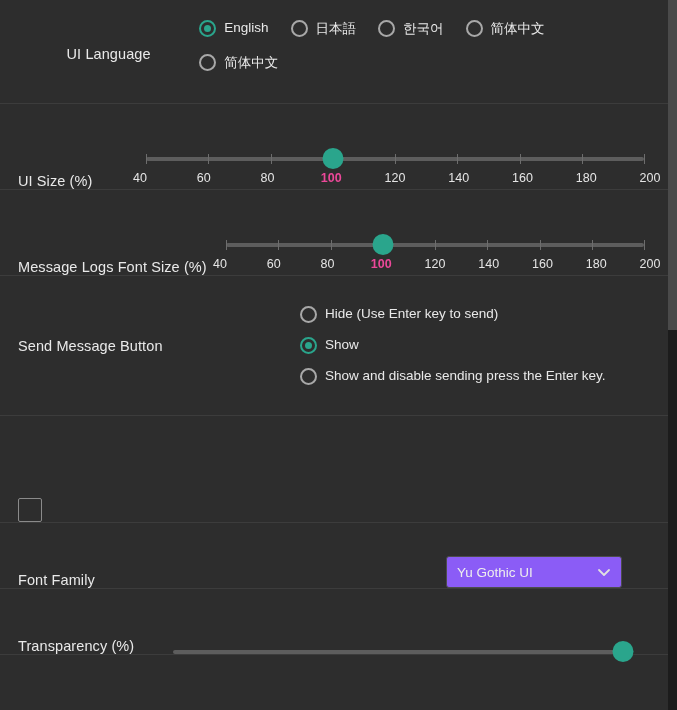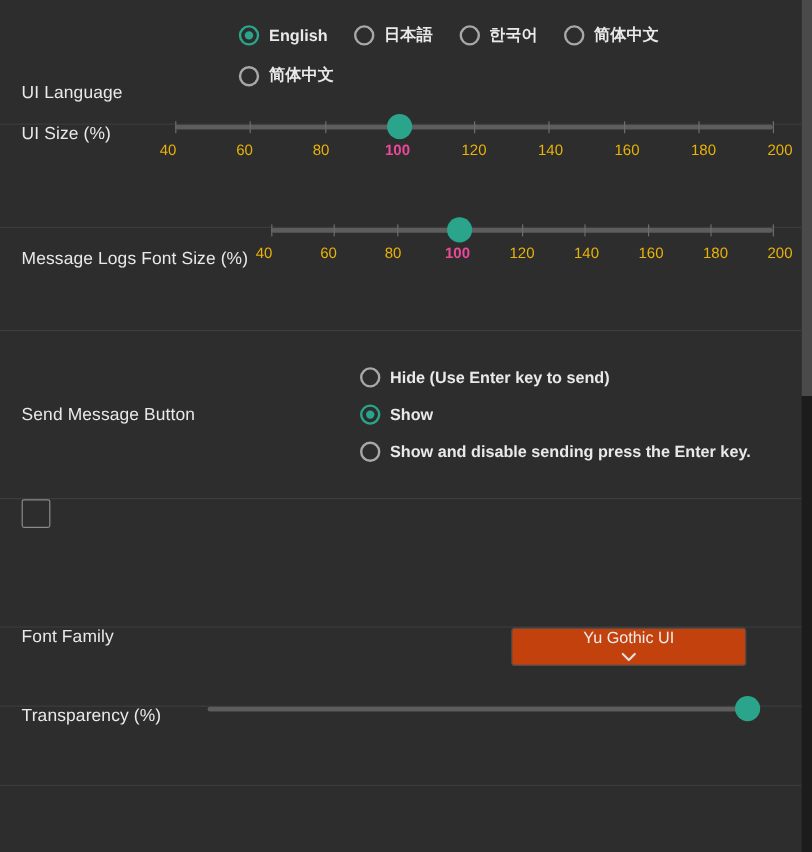--- a/index.html
+++ b/index.html
@@ -40,21 +40,21 @@
   }
   .content {
     width: 668px;
     height: 710px;
   }
   .row {
     position: relative;
     padding: 0 18px;
     border-bottom: 1px solid #3c3c3c;
     display: flex;
-    align-items: flex-start;
+    align-items: flex-end;
   }
   .row-label {
     font-size: 14.5px;
     color: #e9e9e9;
     letter-spacing: 0.1px;
   }
   .sub-label {
     font-size: 11.5px;
     color: #9a9a9a;
     line-height: 15px;
@@ -63,35 +63,35 @@
   }
 
   
   #row-language {
     height: 104px;
     align-items: flex-start;
     padding-top: 0;
   }
   #row-language .label-cell {
     width: 185px;
-    padding-top: 70px;
+    padding-top: 46px;
+    text-align: center;
   }
   .lang-options {
     padding-top: 20px;
     display: flex;
     flex-wrap: wrap;
     width: 460px;
   }
   .radio-item {
     display: flex;
-    align-items: center;
+    align-items: flex-start;
     margin-right: 22px;
     margin-bottom: 16px;
     cursor: pointer;
-    font-weight: bold;
   }
   .radio {
     width: 17px;
     height: 17px;
     border-radius: 50%;
     border: 2px solid #a8a8a8;
     display: inline-block;
     position: relative;
     flex: none;
     margin-right: 8px;
@@ -147,21 +147,21 @@
   }
   .scale {
     position: relative;
     height: 18px;
     margin-top: 10px;
   }
   .scale span {
     position: absolute;
     transform: translateX(-50%);
     font-size: 12.5px;
-    color: #eab308;
+    color: #e5e5e5;
   }
   .scale span.active {
     color: #ec4899;
     font-weight: bold;
   }
 
   #row-uisize .label-cell { width: 122px; }
   #row-fontsize .label-cell { width: 200px; padding-top: 18px; }
   #row-fontsize .slider-wrap { margin-left: 2px; }
 
@@ -193,31 +193,30 @@
     border: 1px solid #8a8a8a;
     background: #2d2d2d;
     border-radius: 2px;
     margin-right: 57px;
   }
 
   
   #row-fontfamily { height: 66px; }
   #row-fontfamily .label-cell { flex: 1; }
   .select {
-    width: 196px;
+    width: 176px;
     height: 32px;
-    background: #c2410c;
+    background: #8b5cf6;
     border: 1px solid #4c4c4c;
     border-radius: 3px;
     display: flex;
     align-items: center;
     padding: 0 10px;
     margin-right: 28px;
     position: relative;
-    flex-direction: column;
   }
   .select-value {
     font-size: 13.5px;
     color: #eee;
     flex: 1;
   }
   .chev {
     width: 14px;
     height: 14px;
     flex: none;

